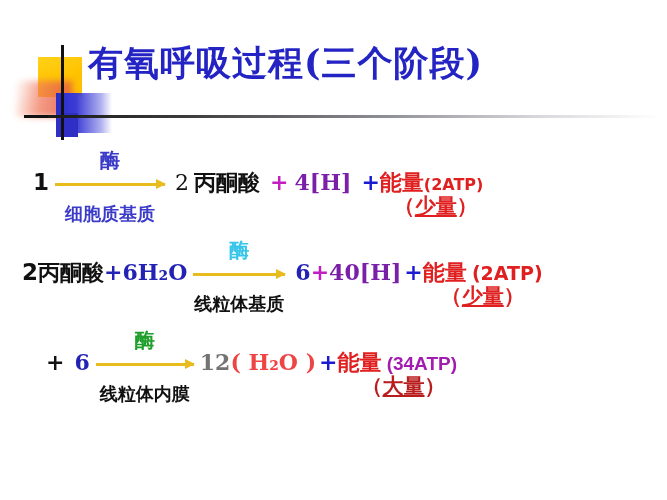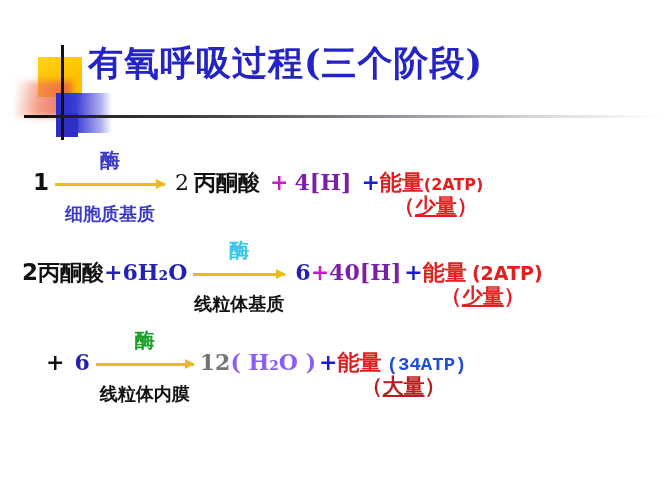--- a/index.html
+++ b/index.html
@@ -271,23 +271,23 @@
     <span class="plus" style="color:#111111;margin:0 10px">+</span>
     <span class="term" style="color:#2222b4">6</span>
 
     <span class="arrow-group" style="width:98px">
       <span class="arrow-top" style="color:#1f9e2a">酶</span>
       <span class="arrow-line"></span>
       <span class="arrow-bottom" style="color:#111111">线粒体内膜</span>
     </span>
 
     <span class="term" style="color:#737373;">12</span>
-    <span class="term" style="color:#8b5cf6">( H₂O )</span>
+    <span class="term" style="color:#ef4444">( H₂O )</span>
 
     <span class="plus" style="color:#1a1ad0;margin-left:3px">+</span>
     <span class="energy-group">
       <span class="term" style="color:#e02020">能量</span>
-      <span class="term small-cap" style="color:#1d4ed8;font-family:Liberation Mono, monospace;font-size:19px">(34ATP)</span>
+      <span class="term small-cap" style="color:#a21caf;font-family:Liberation Sans, sans-serif;font-size:19px">(34ATP)</span>
       <span class="energy-note" style="color:#b91c1c;left:24px">（<span class="u">大量</span>）</span>
     </span>
   </div>
 
 </div>
 
 </body></html>

